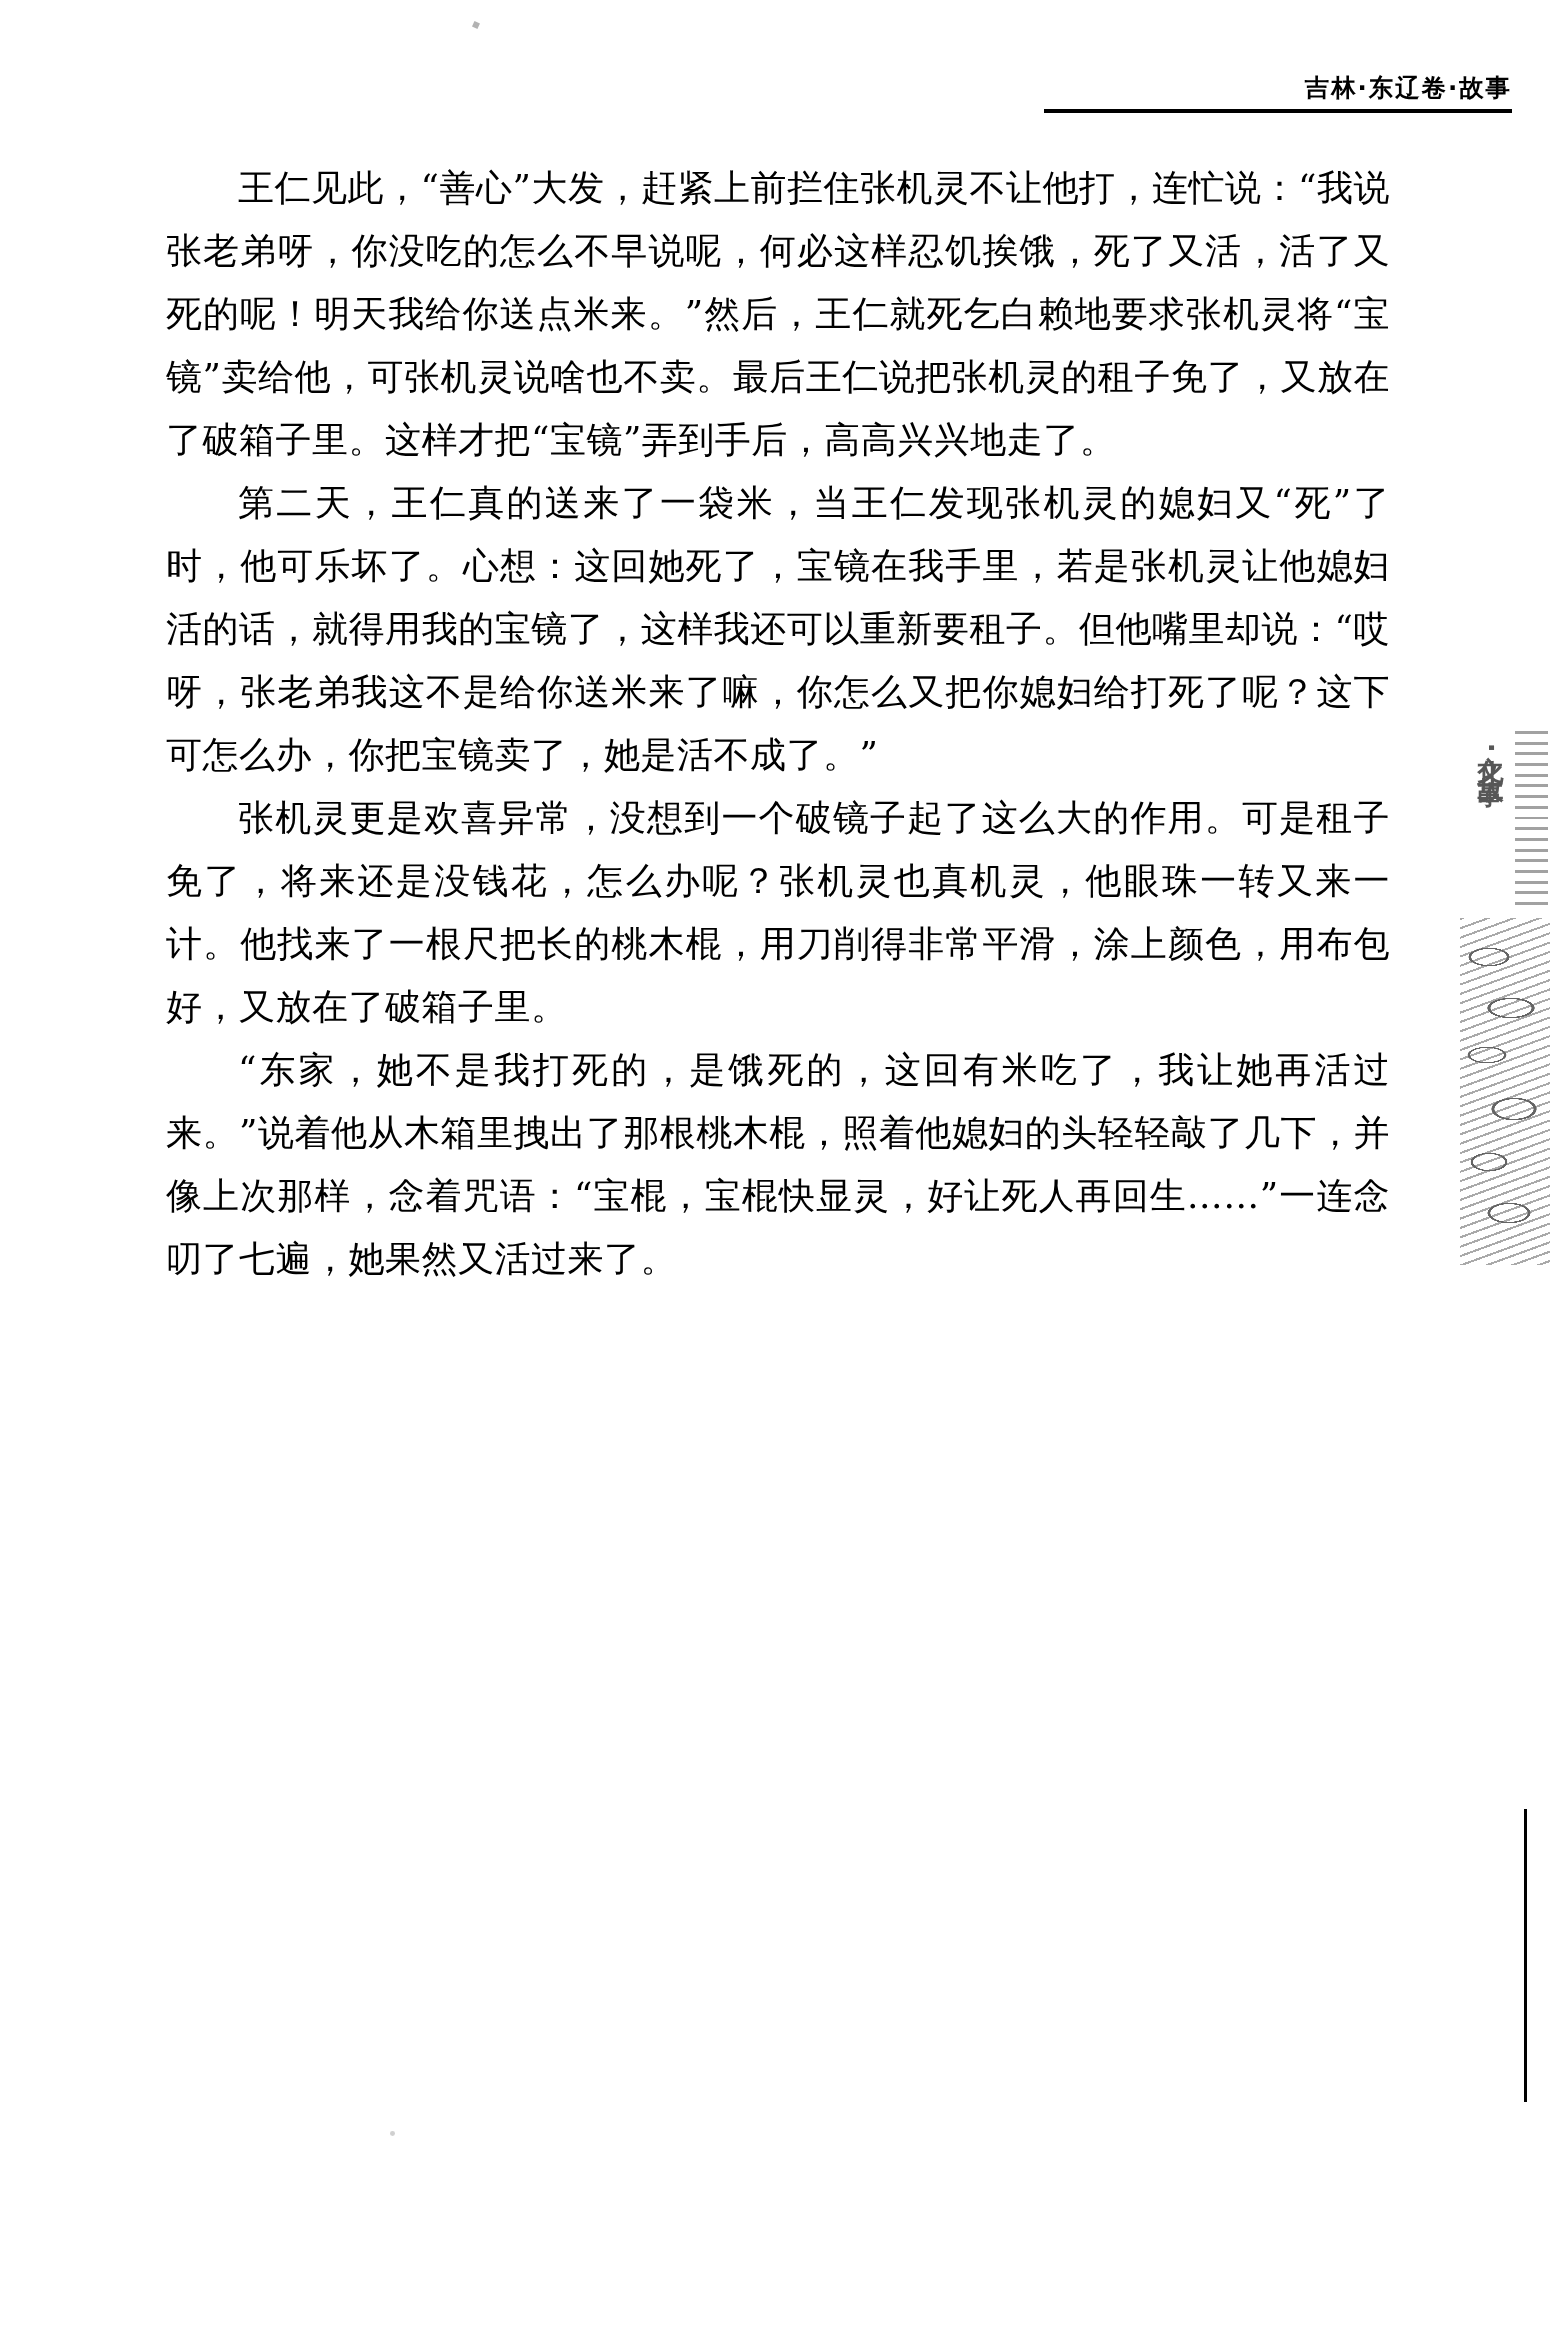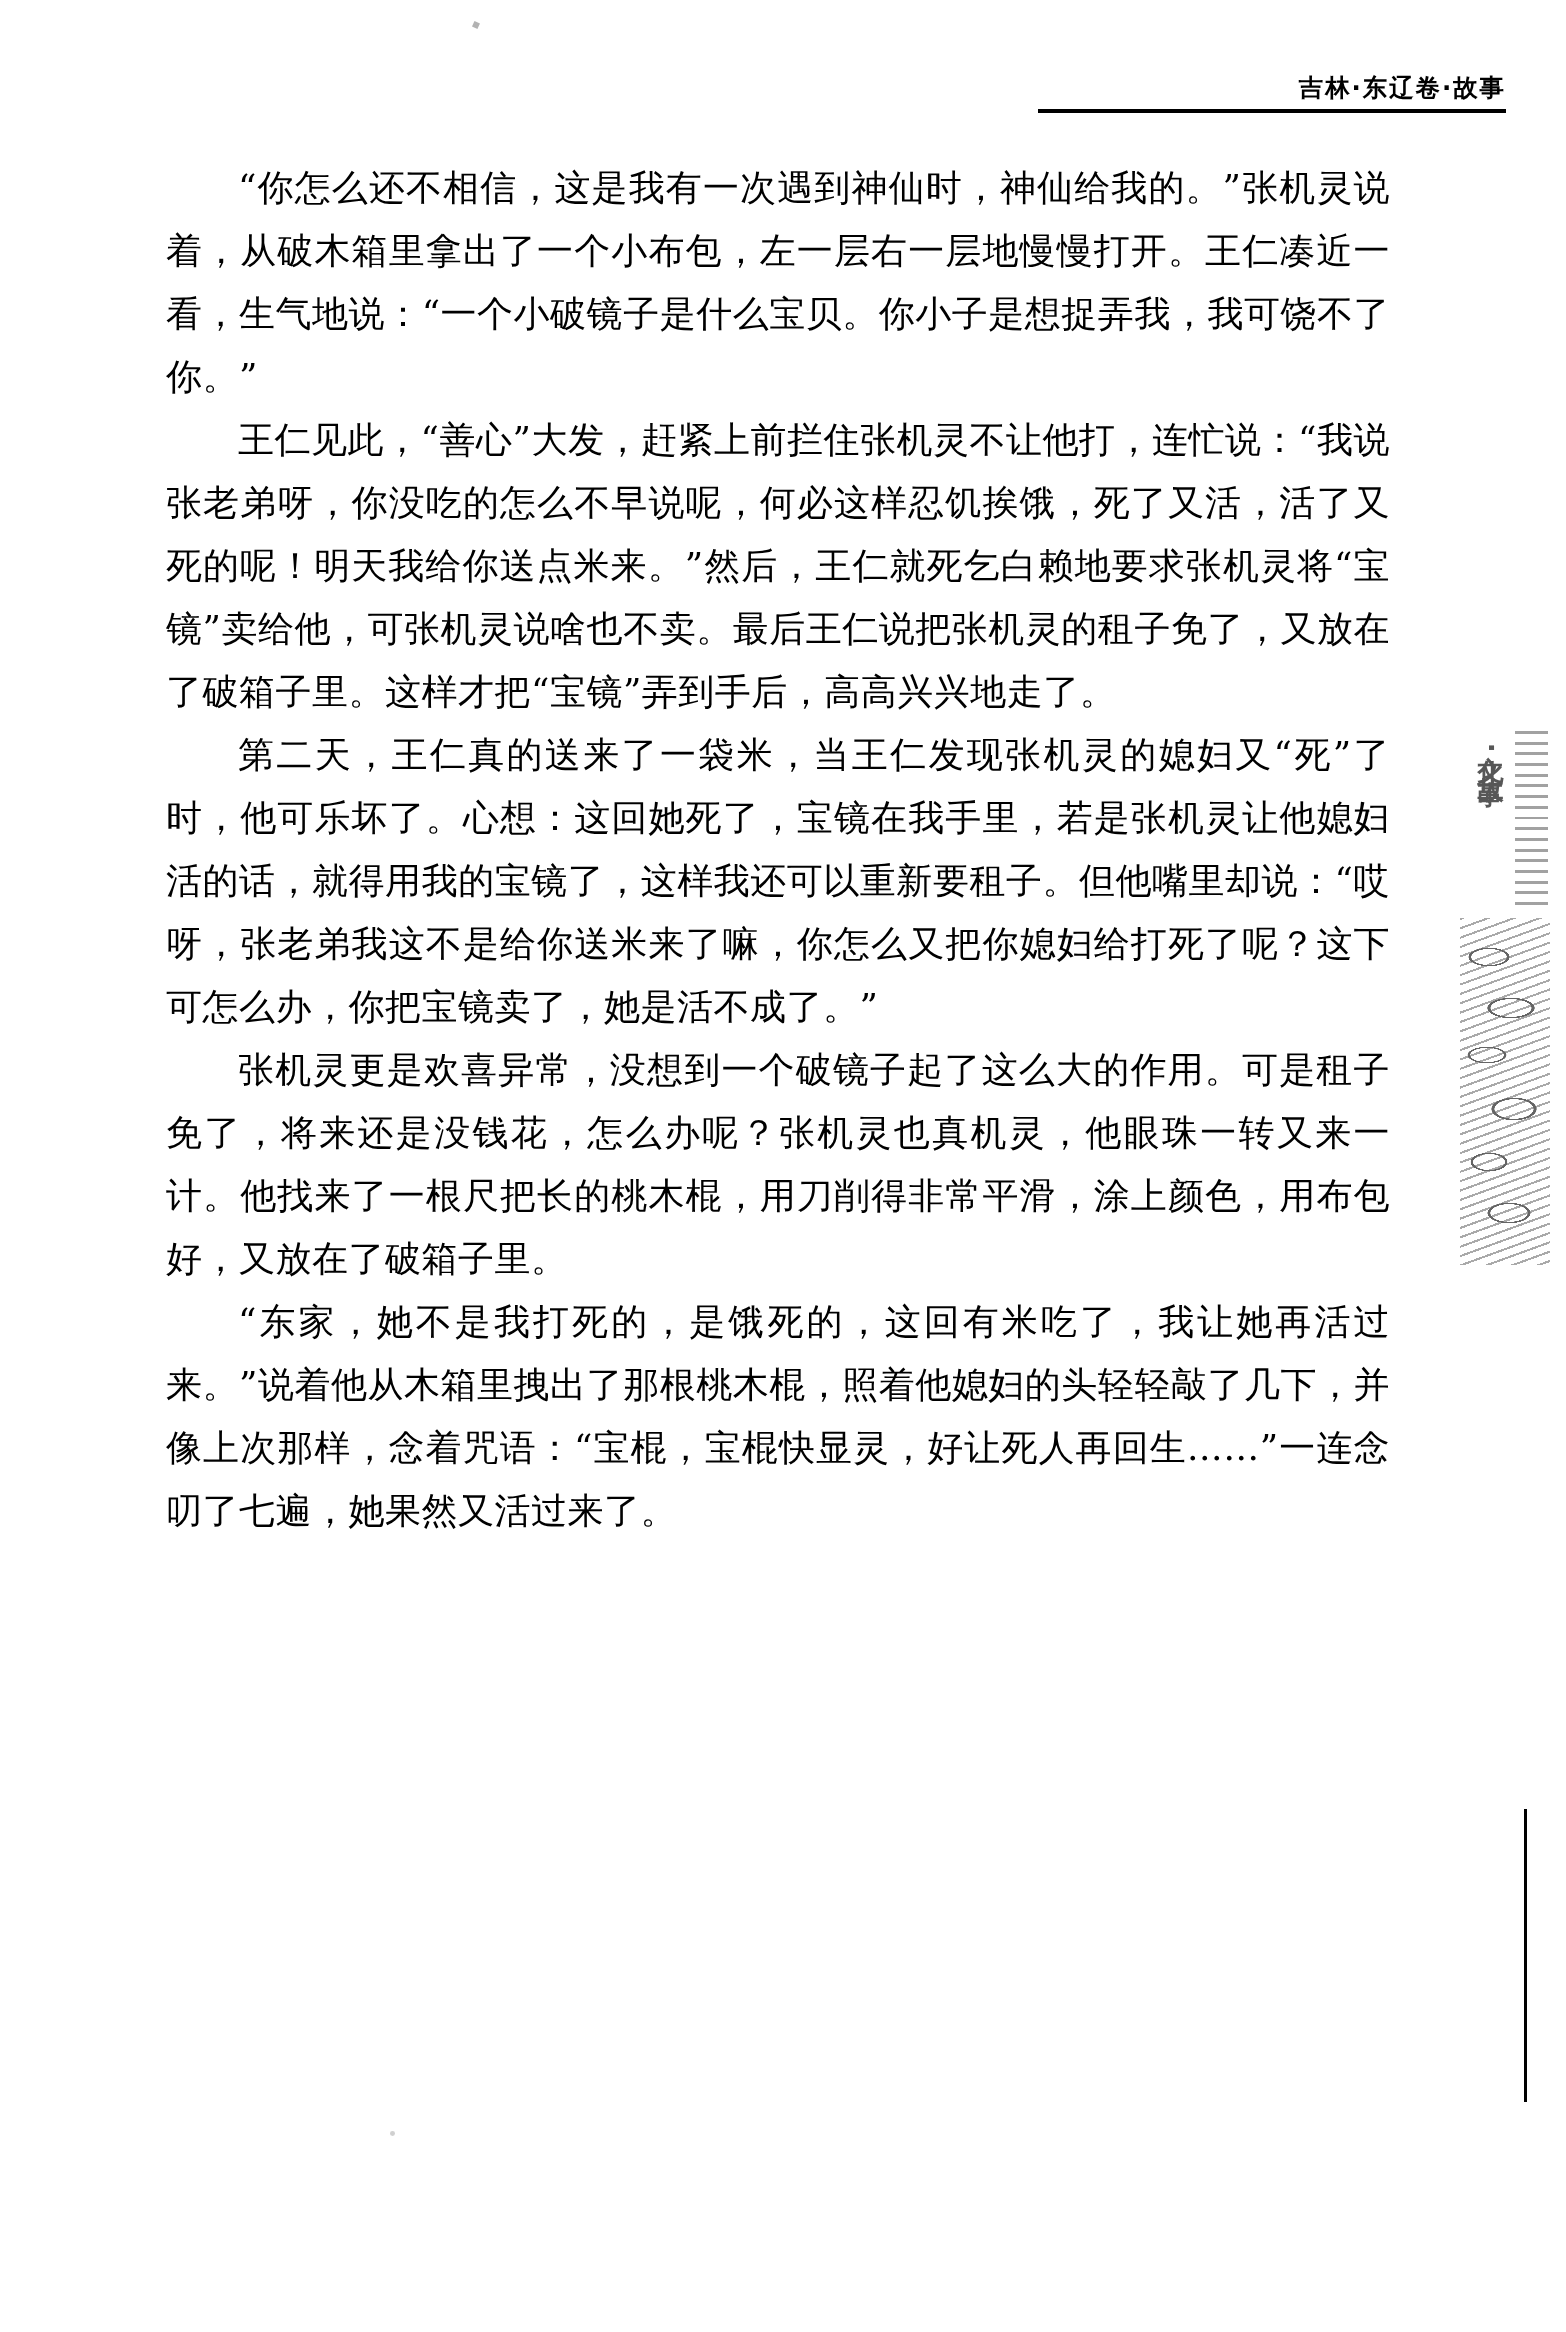--- a/index.html
+++ b/index.html
@@ -41,21 +41,21 @@
     width: 4.9px;
     height: 4.9px;
     background: #b0b0b0;
     border-radius: 50%;
     opacity: .6;
   }
 
   
   .header {
     position: absolute;
-    right: 60px;
+    right: 54px;
     top: 76px;
     width: 468px;
     text-align: right;
   }
   .header-title {
     font-family: "DejaVu Sans", "Liberation Sans", sans-serif;
     font-weight: bold;
     font-size: 24.4px;
     letter-spacing: 2px;
     color: #000;
@@ -177,21 +177,20 @@
 
   <div class="speck"></div>
   <div class="speck2"></div>
 
   <div class="header">
     <div class="header-title">吉林·东辽卷·故事</div>
     <div class="header-rule"></div>
   </div>
 
   <div class="content">
-    <p class="para">“你怎么还不相信，这是我有一次遇到神仙时，神仙给我的。”张机灵说着，从破木箱里拿出了一个小布包，左一层右一层地慢慢打开。王仁凑近一看，生气地说：“一个小破镜子是什么宝贝。你小子是想捉弄我，我可饶不了你。”</p>
     <p class="para">王仁见此，“善心”大发，赶紧上前拦住张机灵不让他打，连忙说：“我说张老弟呀，你没吃的怎么不早说呢，何必这样忍饥挨饿，死了又活，活了又死的呢！明天我给你送点米来。”然后，王仁就死乞白赖地要求张机灵将“宝镜”卖给他，可张机灵说啥也不卖。最后王仁说把张机灵的租子免了，又放在了破箱子里。这样才把“宝镜”弄到手后，高高兴兴地走了。</p>
     <p class="para">第二天，王仁真的送来了一袋米，当王仁发现张机灵的媳妇又“死”了时，他可乐坏了。心想：这回她死了，宝镜在我手里，若是张机灵让他媳妇活的话，就得用我的宝镜了，这样我还可以重新要租子。但他嘴里却说：“哎呀，张老弟我这不是给你送米来了嘛，你怎么又把你媳妇给打死了呢？这下可怎么办，你把宝镜卖了，她是活不成了。”</p>
     <p class="para">张机灵更是欢喜异常，没想到一个破镜子起了这么大的作用。可是租子免了，将来还是没钱花，怎么办呢？张机灵也真机灵，他眼珠一转又来一计。他找来了一根尺把长的桃木棍，用刀削得非常平滑，涂上颜色，用布包好，又放在了破箱子里。</p>
     <p class="para">“东家，她不是我打死的，是饿死的，这回有米吃了，我让她再活过来。”说着他从木箱里拽出了那根桃木棍，照着他媳妇的头轻轻敲了几下，并像上次那样，念着咒语：“宝棍，宝棍快显灵，好让死人再回生……”一连念叨了七遍，她果然又活过来了。</p>
   </div>
 
   <div class="ornament">
     <div class="orn-label">文化·故事</div>
     <div class="orn-strokes"></div>
     <div class="orn-swirl"></div>

